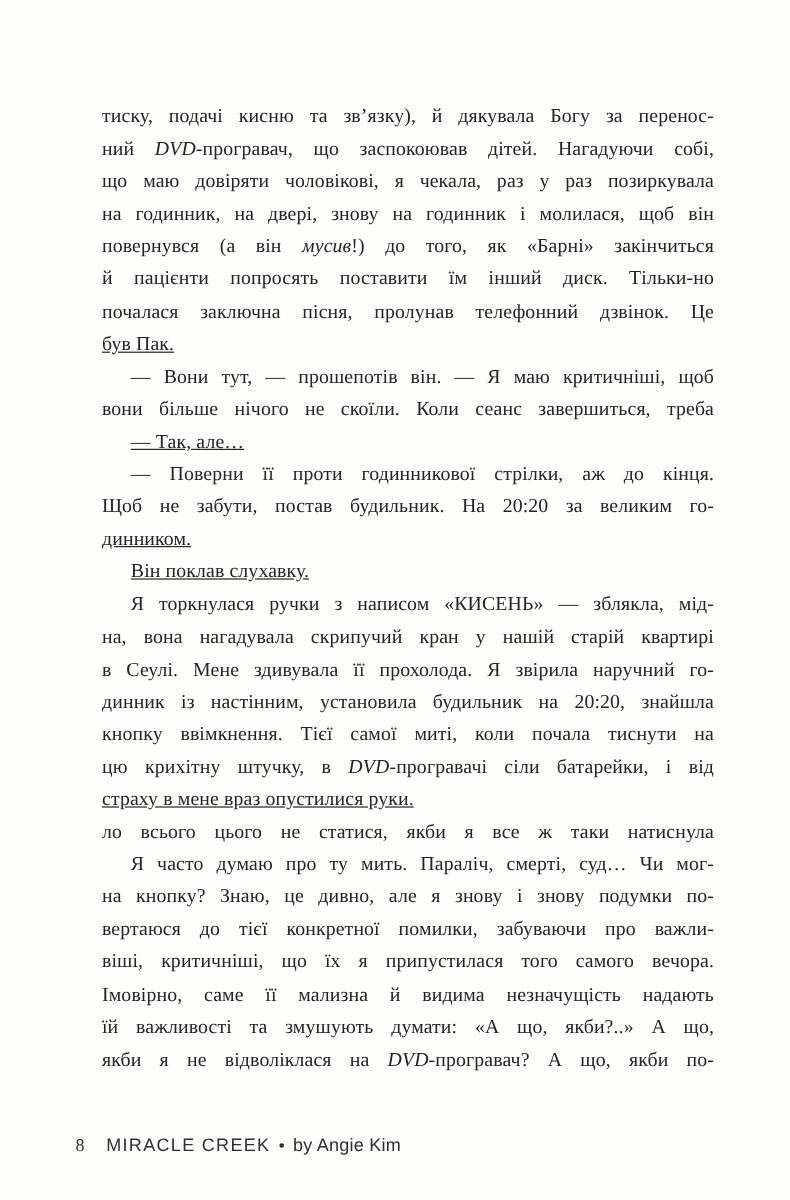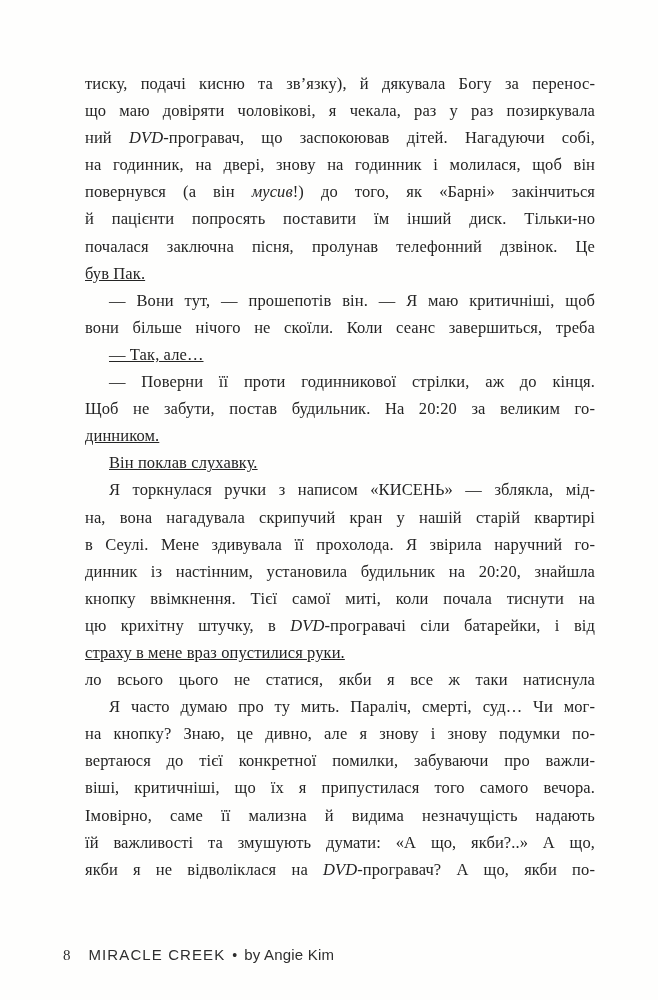--- a/index.html
+++ b/index.html
@@ -14,21 +14,21 @@
     position: relative;
     width: 658px;
     height: 1000px;
     background: #fefefdff;
     font-family: "Liberation Serif", serif;
     color: #242424;
   }
   .body-text {
     position: absolute;
     left: 85px;
-    top: 70px;
+    top: 83px;
     width: 510px;
     font-size: 16.5px;
     line-height: 27.1px;
     letter-spacing: 0.1px;
   }
   .para { margin: 0; padding: 0; }
   .line { margin: 0; padding: 0; }
   .line.just {
     text-align: justify;
     text-align-last: justify;
@@ -72,22 +72,22 @@
   }
 </style>
 </head>
 <body>
 
 <div class="page">
 
   <div class="body-text">
       <div class="para">
         <div class="line just"><span>тиску, подачі кисню та зв’язку), й дякувала Богу за перенос-</span></div>
+        <div class="line just"><span>ний </span><em>DVD</em><span>-програвач, що заспокоював дітей. Нагадуючи собі,</span></div>
         <div class="line just"><span>що маю довіряти чоловікові, я чекала, раз у раз позиркувала</span></div>
-        <div class="line just"><span>ний </span><em>DVD</em><span>-програвач, що заспокоював дітей. Нагадуючи собі,</span></div>
         <div class="line just"><span>на годинник, на двері, знову на годинник і молилася, щоб він</span></div>
         <div class="line just"><span>повернувся (а він </span><em>мусив</em><span>!) до того, як «Барні» закінчиться</span></div>
         <div class="line just"><span>й пацієнти попросять поставити їм інший диск. Тільки-но</span></div>
         <div class="line just"><span>почалася заключна пісня, пролунав телефонний дзвінок. Це</span></div>
         <div class="line last"><span>був Пак.</span></div>
       </div>
       <div class="para">
         <div class="line just indent"><span>— Вони тут, — прошепотів він. — Я маю критичніші, щоб</span></div>
         <div class="line just"><span>вони більше нічого не скоїли. Коли сеанс завершиться, треба</span></div>
       </div>

